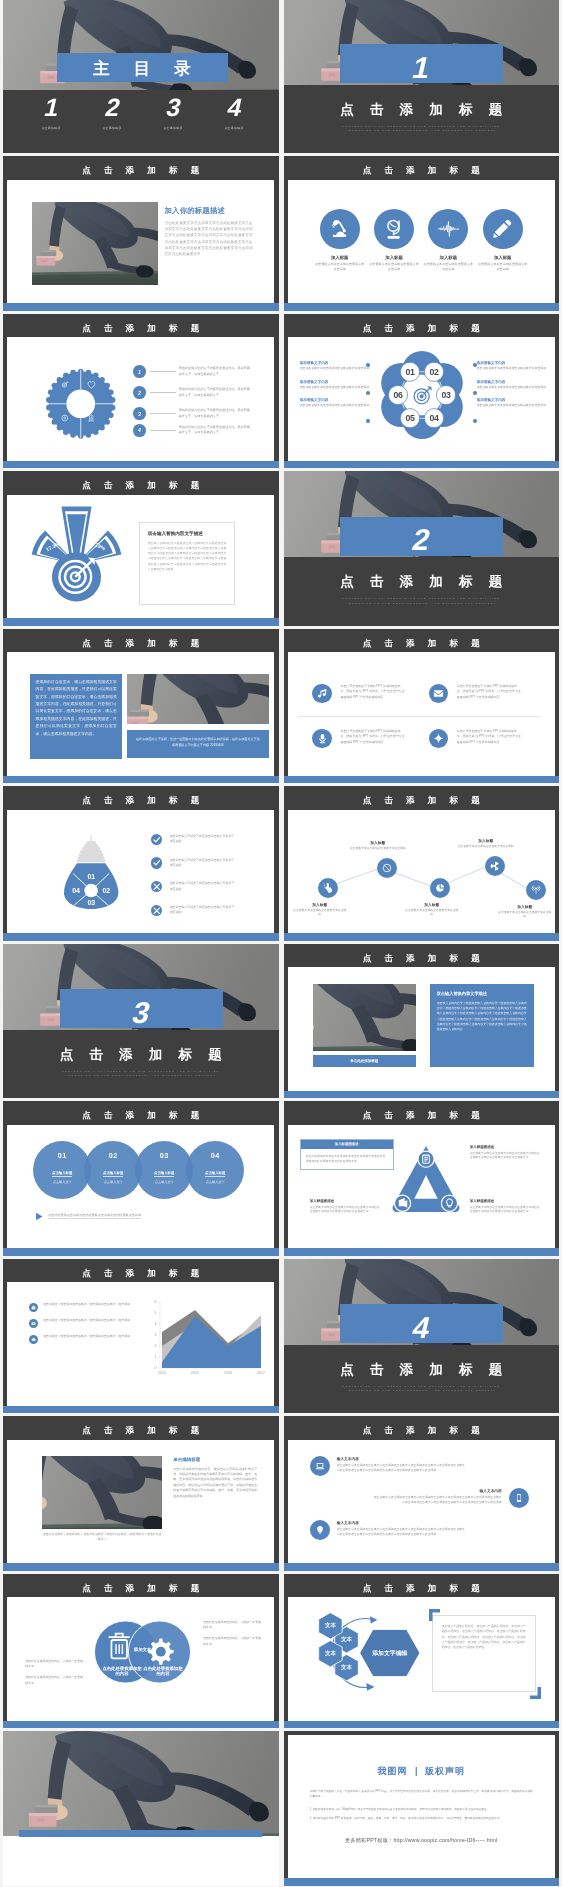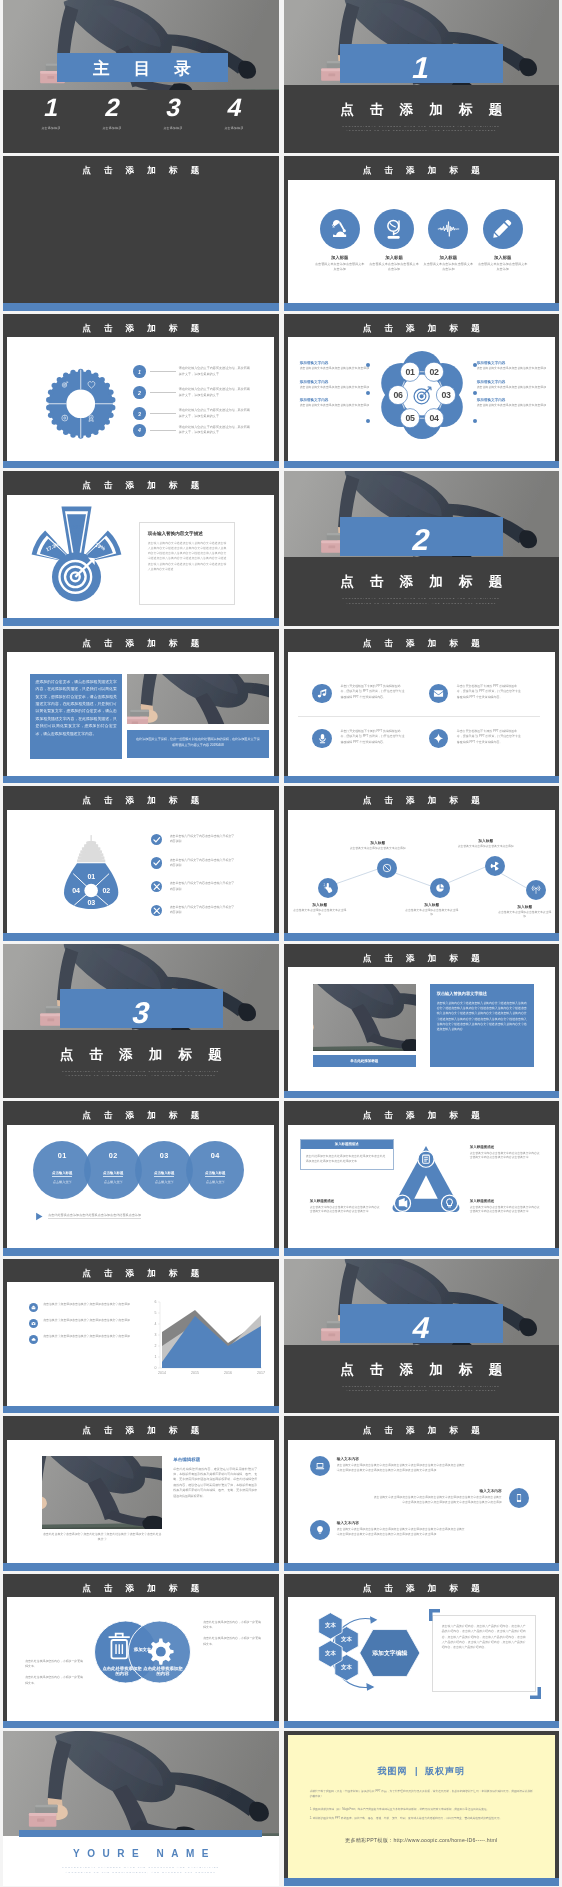--- a/index.html
+++ b/index.html
@@ -124,20 +124,31 @@
   </div>
   <div class="abs" style="left:0;right:0;top:102px;text-align:center">
     <div style="color:#fff;font-size:13.6px;font-weight:700;letter-spacing:16.1px;text-indent:16.1px;line-height:18px">点击添加标题</div>
     <div class="tiny" style="margin-top:6px;font-size:2.5px;letter-spacing:1.25px;color:#8f8f8f;line-height:1.9">PROFESSIONAL PLANNERS MAKE THE STRUCTURE AND CAPABILITIES</div>
     <div class="tiny" style="font-size:2.5px;letter-spacing:1.25px;color:#8f8f8f;line-height:1.9">ACCORDING TO THE REQUIREMENTS, AND EXPRESS PPT CONTENT</div>
   </div>
 </div>
 
 <div class="slide cs L" style="top:156px">
   <div class="hdr">点击添加标题</div>
+  <div class="inner">
+    <div class="abs" style="left:25px;top:22.5px;width:125.5px;height:82.7px;overflow:hidden">
+      <svg viewBox="36 -42 290 192" preserveAspectRatio="xMidYMid slice" style="width:100%;height:100%">
+            <use href="#exphoto"></use>
+          </svg>
+    </div>
+    <div class="abs" style="left:157.3px;top:27px;width:88px">
+      <div class="blue" style="font-size:7.4px;font-weight:700;letter-spacing:.2px;line-height:1.1">加入你的标题描述</div>
+      <div style="font-size:3.6px;line-height:1.72;color:#9a9a9a;margin-top:5.5px;text-align:justify">点击此处替换文字点击添加文字点击此处替换文字点击添加文字点击此处替换文字点击此处替换文字点击添加文字点击此处替换文字点击添加文字点击此处替换文字点击此处替换文字点击添加文字点击此处替换文字点击添加文字点击此处替换文字点击此处替换文字点击添加文字点击此处替换文字</div>
+    </div>
+  </div>
   <div class="botbar"></div>
 </div>
 
 <div class="slide cs R" style="top:156px">
   <div class="hdr">点击添加标题</div>
   <div class="inner">
     <div class="abs" style="left:32px;width:203px;top:29px;display:flex;justify-content:space-between">
       <div style="width:40px;text-align:center">
         <div class="circ ctr" style="width:40px;height:40px;margin:0 auto">
           <svg width="21" height="21" viewBox="0 0 24 24" fill="#fff">
@@ -965,29 +976,24 @@
   <div class="botbar"></div>
 </div>
 
 <div class="slide L" style="top:1731px;background:#fff">
   <div class="photo" style="height:105px">
     <svg viewBox="-20 -48 490 168" preserveAspectRatio="xMidYMid slice" style="width:100%;height:100%">
           <use href="#exphoto"></use>
         </svg>
   </div>
   <div class="abs cblue" style="left:16px;top:99px;width:243px;height:7px"></div>
-  <div class="abs" style="left:0;right:0;top:117px;text-align:center">
-    <div class="blue" style="font-size:10px;font-weight:700;letter-spacing:7.5px;text-indent:7.5px">YOURE NAME</div>
-    <div class="tiny" style="margin-top:7px;font-size:2.5px;letter-spacing:1.25px;color:#b6c4d6;line-height:1.9">PROFESSIONAL PLANNERS MAKE THE STRUCTURE AND CAPABILITIES</div>
-    <div class="tiny" style="font-size:2.5px;letter-spacing:1.25px;color:#b6c4d6;line-height:1.9">ACCORDING TO THE REQUIREMENTS, AND EXPRESS PPT CONTENT</div>
-  </div>
 </div>
 
 <div class="slide R" style="top:1731px;background:#3f3f3f">
-  <div class="abs" style="left:4.2px;right:4.2px;top:4px;bottom:7.2px;background:#fef9c3">
+  <div class="abs" style="left:4.2px;right:4.2px;top:4px;bottom:7.2px;background:#ffffff">
     <div style="text-align:center;margin-top:25px">
       <span class="blue" style="font-size:9px;font-weight:700;letter-spacing:1px">我图网</span>
       <span class="blue" style="font-size:9px;font-weight:700;margin:0 3px">|</span>
       <span class="blue" style="font-size:9px;font-weight:700;letter-spacing:1px">版权声明</span>
     </div>
     <div style="margin:11px 22px 0;font-size:2.7px;line-height:2;color:#8c8c8c;text-align:justify">感谢您下载了我图网（原名：中国素材网）提供的该款 PPT 作品，为了您整理和使用的方便及更美观，请您在使用前，务必仔细阅读以下注明：本模版仅供您编辑使用，我图网拥有该模版的著作权！</div>
     <div style="margin:7px 22px 0;font-size:2.7px;line-height:2;color:#8c8c8c;text-align:justify">1. 我图网模版的字体（如：MagicFree）均来自于我国各大字体网站且大多数字体均需版权，若商用须另行购买字体版权，我图网不承担任何相关责任。</div>
     <div style="margin:4px 22px 0;font-size:2.7px;line-height:2;color:#8c8c8c;text-align:justify">2. 本模版的图片均为 PPT 素材图库，如若下载、修改、传播、出版、复印、印刷、发布或者其他方式传播和使用，不得用于商业、营利或其他形式的商业性使用。</div>
     <div style="margin:15px 22px 0;font-size:5.2px;color:#5a5a5a;text-align:center;letter-spacing:.2px">更多精彩PPT模版：http://www.ooopic.com/home-ID6-----.html</div>
   </div>

